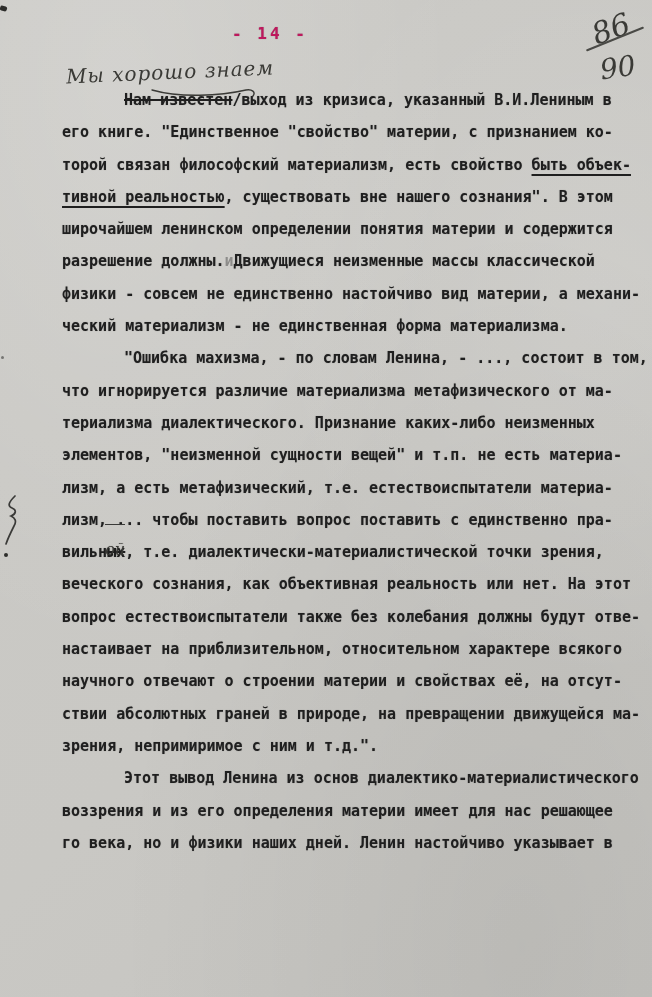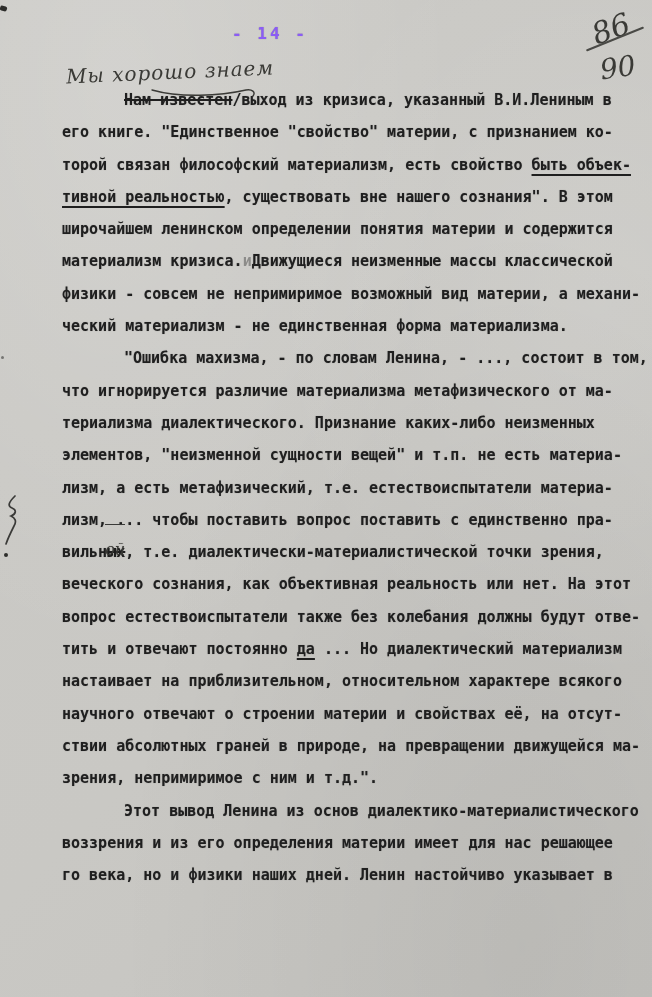--- a/index.html
+++ b/index.html
@@ -9,21 +9,21 @@
       radial-gradient(ellipse at 18% 8%, rgba(255,255,255,0.16), transparent 45%),
       radial-gradient(ellipse at 92% 30%, rgba(255,255,255,0.10), transparent 40%),
       radial-gradient(ellipse at 80% 95%, rgba(0,0,0,0.06), transparent 55%),
       linear-gradient(135deg, #cbcac6 0%, #c9c8c4 55%, #c5c4c0 100%);
     font-family:"DejaVu Sans Mono", monospace;
   }
 
   
   .page-num {
     position:absolute; top:24px; left:0; width:540px; text-align:center;
-    font-size:16px; font-weight:700; color:#8b5cf6; letter-spacing:3px;
+    font-size:16px; font-weight:700; color:#be185d; letter-spacing:3px;
     text-shadow:0 0 1px rgba(30,30,30,.35);
   }
 
   
   .typed {
     position:absolute; left:62px; top:84px; width:584px;
     font-size:15px; font-weight:700; color:#1f1f1f;
     text-shadow:0 0 1px rgba(30,30,30,.35);
   }
   .tline { height:32.3px; line-height:32.3px; white-space:pre; }
@@ -78,33 +78,32 @@
 <svg class="margin-mark" width="22" height="52" viewBox="0 0 22 52">
   <path d="M13 2 C 7 8, 5 12, 10 14 C 15 16, 14 20, 9 22 C 13 24, 15 27, 12 32 C 9 38, 6 44, 4 50" stroke="#3a3a38" stroke-width="1.7" fill="none" stroke-linecap="round"></path>
 </svg>
 
 <div class="typed">
     <div class="tline indent"><span class="strike">Нам известен</span><span>/выход из кризиса, указанный В.И.Лениным в</span></div>
     <div class="tline"><span>его книге. "Единственное "свойство" материи, с признанием ко-</span></div>
     <div class="tline"><span>торой связан философский материализм, есть свойство </span><span class="u">быть объек-</span></div>
     <div class="tline"><span class="u">тивной реальностью</span><span>, существовать вне нашего сознания". В этом</span></div>
     <div class="tline"><span>широчайшем ленинском определении понятия материи и содержится</span></div>
-    <div class="tline"><span>материализм кризиса.</span><span class="faint">и</span><span>Движущиеся неизменные массы классической</span></div>
-    <div class="tline"><span>физики - совсем не непримиримое возможный вид материи, а механи-</span></div>
+    <div class="tline"><span>разрешение должны.</span><span class="faint">и</span><span>Движущиеся неизменные массы классической</span></div>
+    <div class="tline"><span>физики - совсем не единственно настойчиво вид материи, а механи-</span></div>
     <div class="tline"><span>ческий материализм - не единственная форма материализма.</span></div>
     <div class="tline indent"><span>"Ошибка махизма, - по словам Ленина, - ..., состоит в том,</span></div>
     <div class="tline"><span>что игнорируется различие материализма метафизического от ма-</span></div>
     <div class="tline"><span>териализма диалектического. Признание каких-либо неизменных</span></div>
     <div class="tline"><span>элементов, "неизменной сущности вещей" и т.п. не есть материа-</span></div>
     <div class="tline"><span>лизм, а есть метафизический, т.е. естествоиспытатели материа-</span></div>
     <div class="tline"><span>лизм, ... чтобы поставить вопрос поставить с единственно пра-</span></div>
     <div class="tline"><span>вильн</span><span class="strike has-corr">ых<span class="corr-above hw">ой</span></span><span>, т.е. диалектически-материалистической точки зрения,</span></div>
     <div class="tline"><span>веческого сознания, как объективная реальность или нет. На этот</span></div>
     <div class="tline"><span>вопрос естествоиспытатели также без колебания должны будут отве-</span></div>
-    <div class="tline"><span>тить и отвечают постоянно </span><span class="u">да</span><span> ... Но диалектический материализм</span></div>
     <div class="tline"><span>настаивает на приблизительном, относительном характере всякого</span></div>
     <div class="tline"><span>научного отвечают о строении материи и свойствах её, на отсут-</span></div>
     <div class="tline"><span>ствии абсолютных граней в природе, на превращении движущейся ма-</span></div>
     <div class="tline"><span>зрения, непримиримое с ним и т.д.".</span></div>
     <div class="tline indent"><span>Этот вывод Ленина из основ диалектико-материалистического</span></div>
     <div class="tline"><span>воззрения и из его определения материи имеет для нас решающее</span></div>
     <div class="tline"><span>го века, но и физики наших дней. Ленин настойчиво указывает в</span></div>
   </div>
 
 <div class="speck speck-a"></div>

